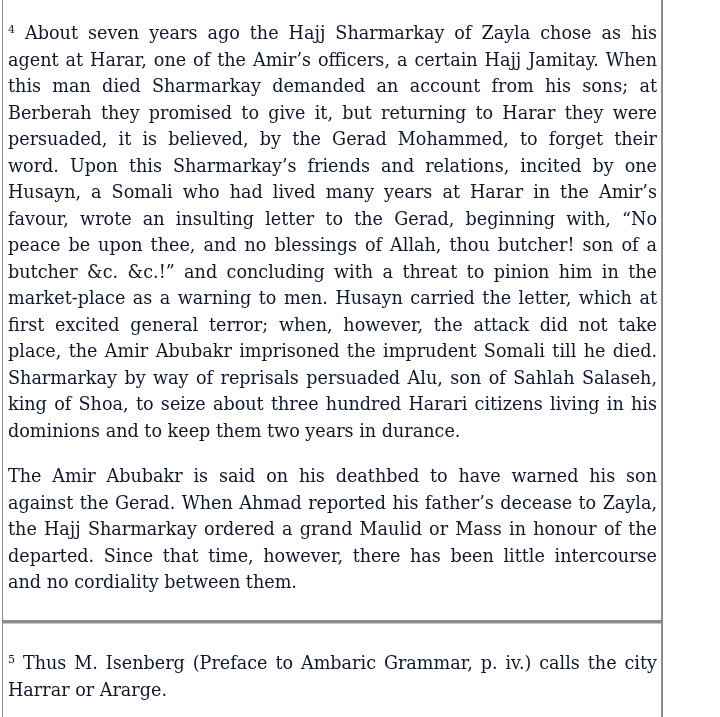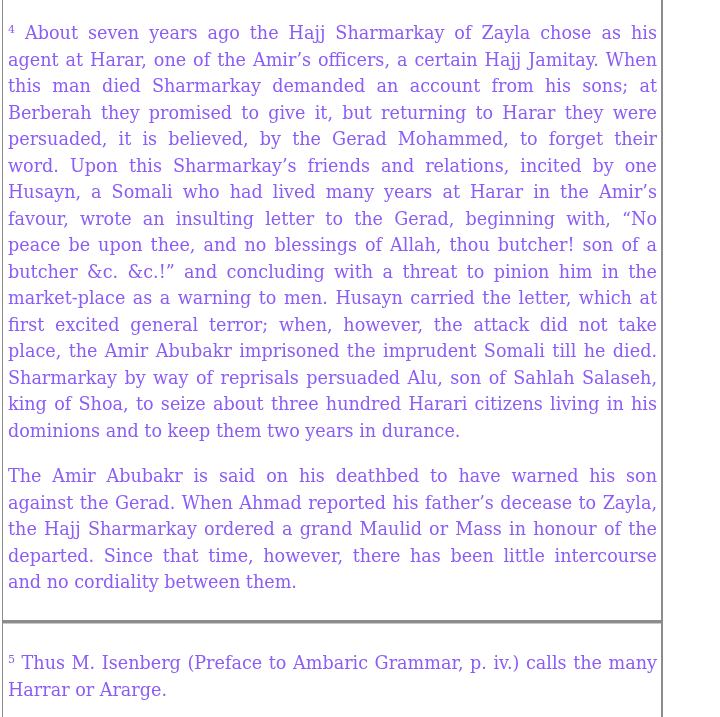--- a/index.html
+++ b/index.html
@@ -4,21 +4,21 @@
   <style>
     html, body { margin: 0; padding: 0; background: #ffffff; }
     body { width: 720px; height: 717px; overflow: hidden; position: relative; }
     .page {
       position: absolute; left: 2px; top: 0; width: 661px; height: 717px;
       border-left: 1px solid #8c8c8c; border-right: 2px solid #8c8c8c;
       box-sizing: border-box;
     }
     .note {
       font-family: "DejaVu Serif", serif;
-      font-size: 17.6px; line-height: 26.5px; color: #8b5cf6;
+      font-size: 17.6px; line-height: 26.5px; color: #0f172a;
       text-align: justify; margin: 0; padding: 0 4px 0 5px;
     }
     .note sup { font-size: 11px; vertical-align: 6px; line-height: 0; }
     #note4 { position: absolute; top: 20px; left: 0; right: 0; }
     #note4 p { margin: 0 0 19px 0; }
     .divider {
       position: absolute; left: 0; right: 0; top: 620px; height: 3px;
       background: #8c8c8c; border-bottom: 1px solid #c8c8c8;
     }
     #note5 { position: absolute; top: 650px; left: 0; right: 0; }
@@ -28,15 +28,15 @@
 
 <div class="page">
   <div id="note4" class="note">
     <p><sup>4</sup> <span>About seven years ago the Hajj Sharmarkay of Zayla chose as his agent at Harar, one of the Amir’s officers, a certain Hajj Jamitay. When this man died Sharmarkay demanded an account from his sons; at Berberah they promised to give it, but returning to Harar they were persuaded, it is believed, by the Gerad Mohammed, to forget their word. Upon this Sharmarkay’s friends and relations, incited by one Husayn, a Somali who had lived many years at Harar in the Amir’s favour, wrote an insulting letter to the Gerad, beginning with, “No peace be upon thee, and no blessings of Allah, thou butcher! son of a butcher &amp;c. &amp;c.!” and concluding with a threat to pinion him in the market-place as a warning to men. Husayn carried the letter, which at first excited general terror; when, however, the attack did not take place, the Amir Abubakr imprisoned the imprudent Somali till he died. Sharmarkay by way of reprisals persuaded Alu, son of Sahlah Salaseh, king of Shoa, to seize about three hundred Harari citizens living in his dominions and to keep them two years in durance.</span></p>
     <p><span>The Amir Abubakr is said on his deathbed to have warned his son against the Gerad. When Ahmad reported his father’s decease to Zayla, the Hajj Sharmarkay ordered a grand Maulid or Mass in honour of the departed. Since that time, however, there has been little intercourse and no cordiality between them.</span></p>
   </div>
 
   <div class="divider"></div>
 
   <div id="note5" class="note">
-    <p style="margin:0"><sup>5</sup> <span>Thus M. Isenberg (Preface to Ambaric Grammar, p. iv.) calls the many Harrar or Ararge.</span></p>
+    <p style="margin:0"><sup>5</sup> <span>Thus M. Isenberg (Preface to Ambaric Grammar, p. iv.) calls the city Harrar or Ararge.</span></p>
   </div>
 </div>
 
 </body></html>

